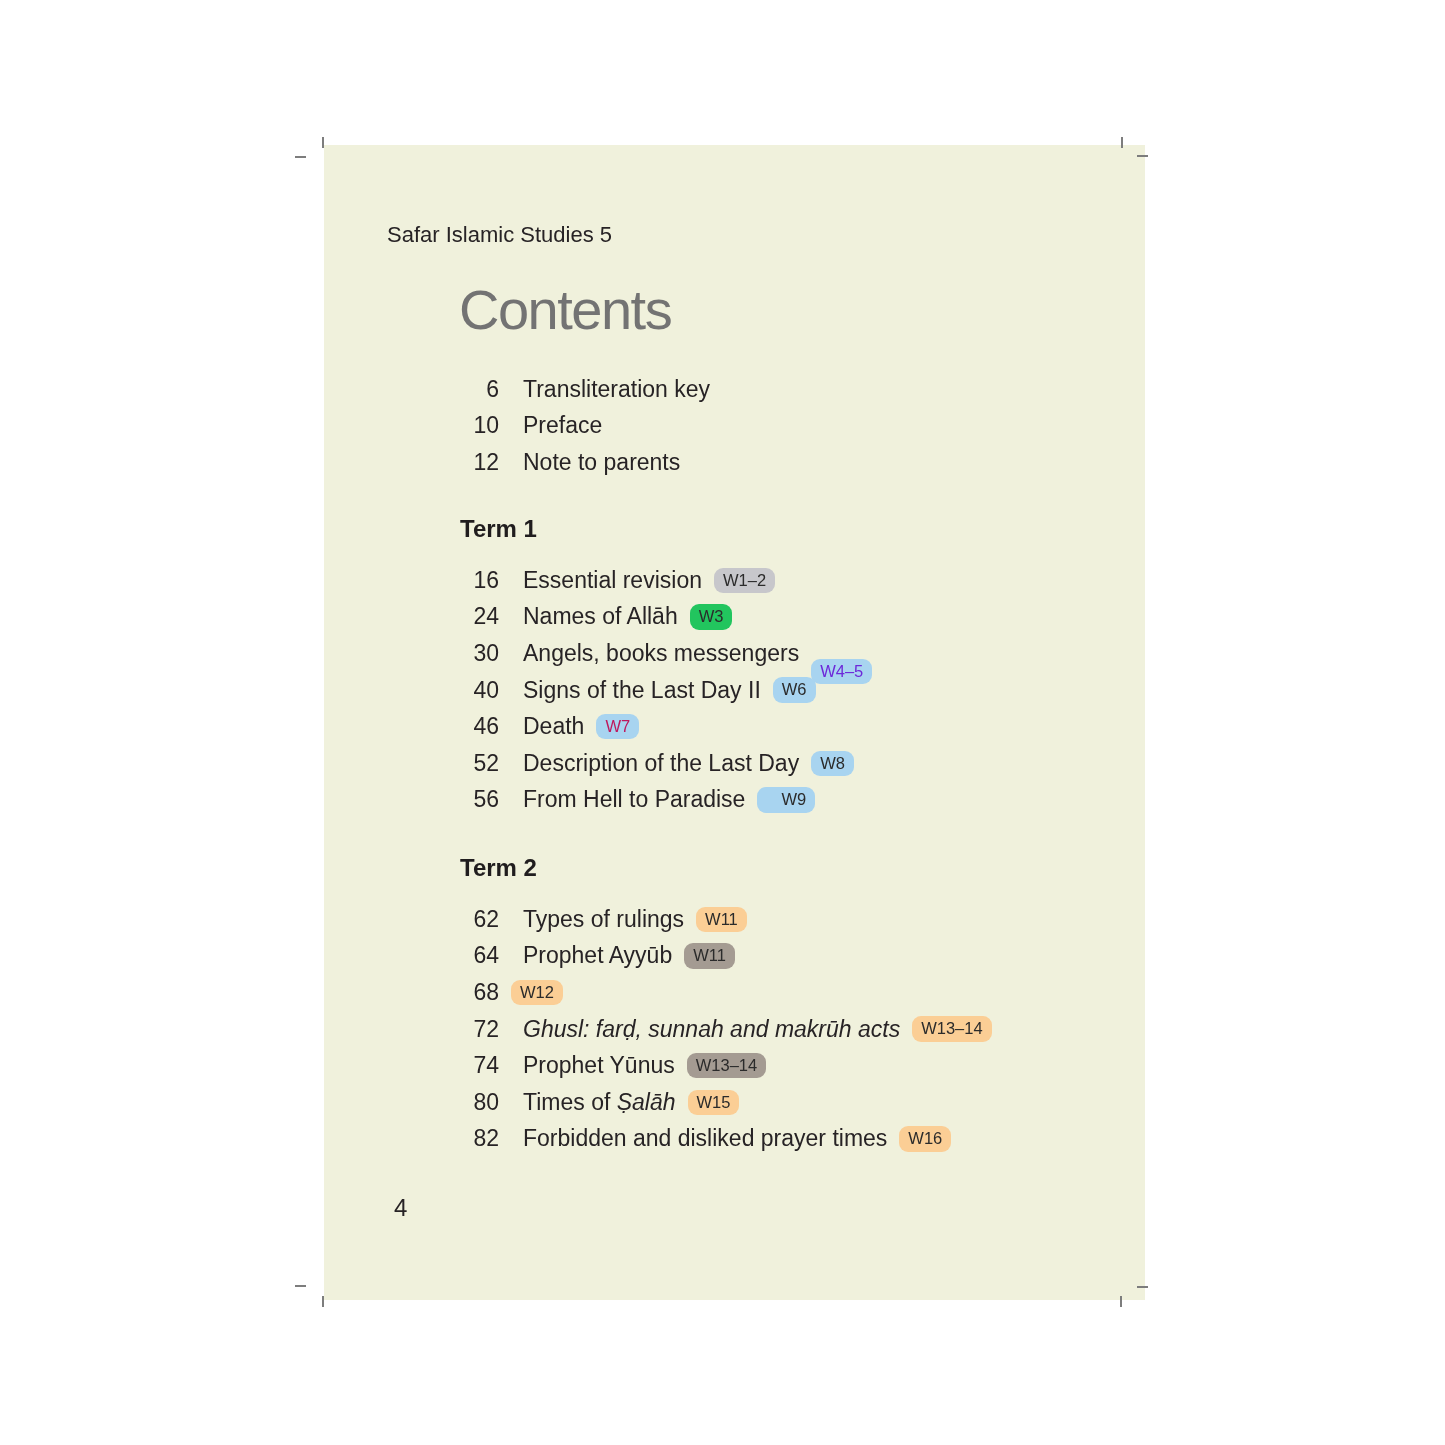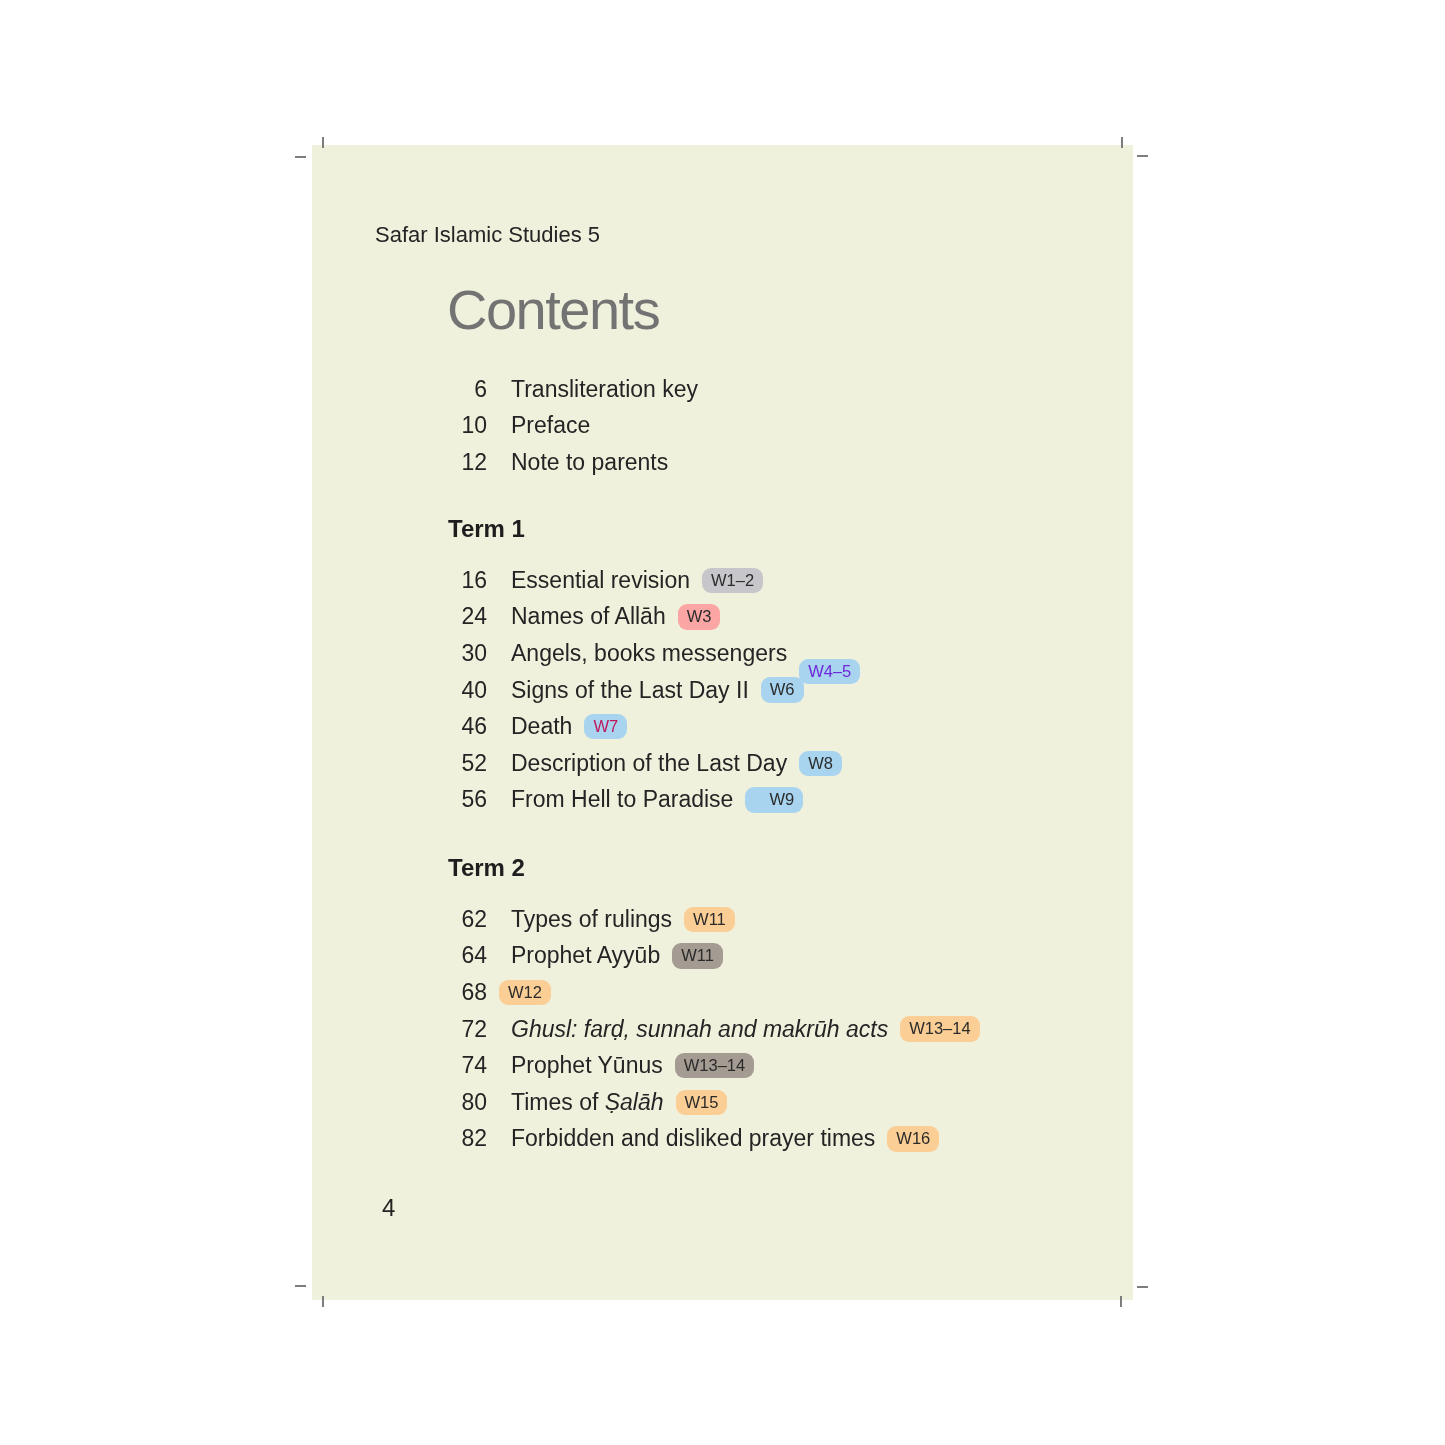--- a/index.html
+++ b/index.html
@@ -3,21 +3,21 @@
 <meta charset="utf-8">
 <style>
   * { margin:0; padding:0; box-sizing:border-box; }
   html,body { background:#ffffff; }
   .canvas {
     position:relative; width:1445px; height:1445px; background:#ffffff;
     overflow:hidden; font-family:"Liberation Sans","DejaVu Sans",sans-serif;
     color:#272325;
   }
   .page {
-    position:absolute; left:312px; top:145px; width:821px; height:1155px;
+    position:absolute; left:324px; top:145px; width:821px; height:1155px;
     background:#f0f1dc;
   }
   .running-head { position:absolute; left:63px; top:79px; font-size:22px; line-height:22px; }
   .title {
     position:absolute; left:135px; top:132px; font-size:56px; line-height:66px;
     font-weight:400; letter-spacing:-1.5px; color:#737373;
   }
   .front-list { position:absolute; left:0; top:226px; width:100%; }
   .toc-section { position:absolute; left:0; width:100%; }
   .section-0 { top:366px; }
@@ -71,21 +71,21 @@
           <h2 class="section-heading">Term 1</h2>
           <div class="toc-list">
             <div class="toc-row">
               <span class="num">16</span>
               <span class="toc-title">Essential revision</span>
               <span class="badge" style="background: rgb(199, 199, 203); color: rgb(43, 43, 43);">W1–2</span>
             </div>
             <div class="toc-row">
               <span class="num">24</span>
               <span class="toc-title">Names of Allāh</span>
-              <span class="badge" style="background: #fca5a5; color: rgb(43, 43, 43);">W3</span>
+              <span class="badge" style="background: #22c55e; color: rgb(43, 43, 43);">W3</span>
             </div>
             <div class="toc-row">
               <span class="num">30</span>
               <span class="toc-title">Angels, books messengers</span>
               <span class="badge" style="background: rgb(168, 212, 240); color: #6d28d9; margin-top: 36px;">W4–5</span>
             </div>
             <div class="toc-row">
               <span class="num">40</span>
               <span class="toc-title">Signs of the Last Day II</span>
               <span class="badge" style="background: rgb(168, 212, 240); color: rgb(43, 43, 43);">W6</span>

